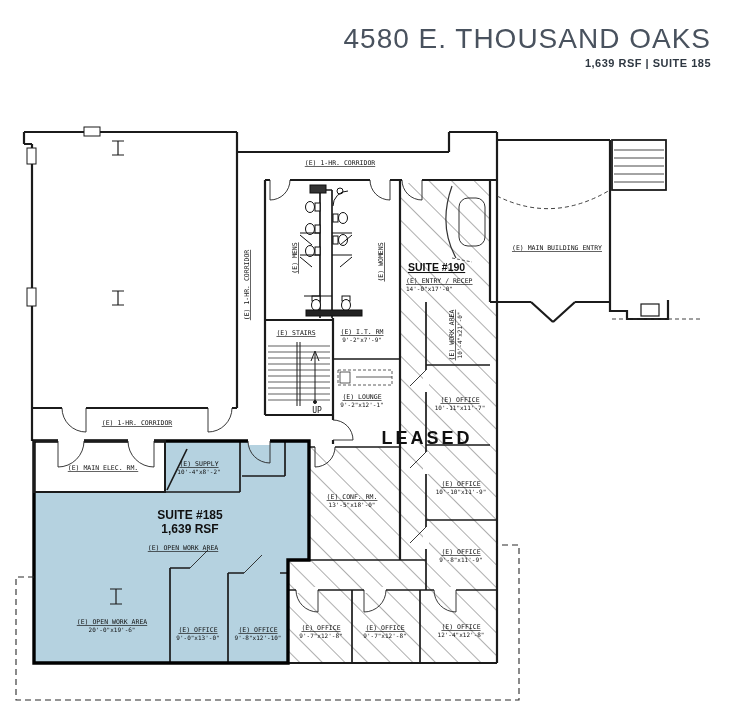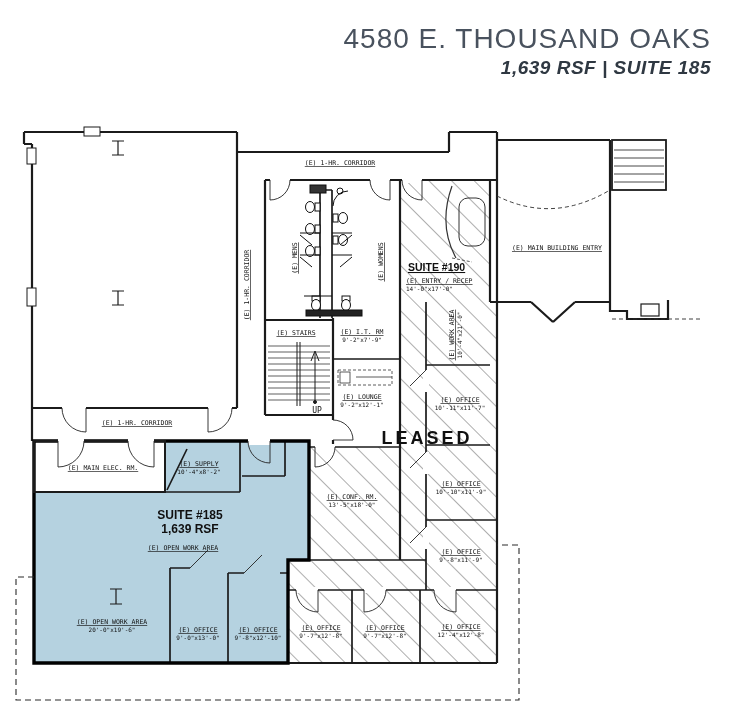--- a/index.html
+++ b/index.html
@@ -1,19 +1,19 @@
 <!DOCTYPE html>
 <html><head>
 <meta charset="utf-8">
 <style>
   html,body{margin:0;padding:0;background:#ffffff;width:739px;height:714px;overflow:hidden;}
   #page{position:relative;width:739px;height:694px;font-family:"Liberation Sans",sans-serif;}
   #hdr{position:absolute;top:24px;right:28px;text-align:right;}
   #hdr .t{font-size:28px;font-weight:400;letter-spacing:1px;color:#49525e;line-height:1.1;}
-  #hdr .s{font-size:19px;font-weight:700;letter-spacing:.5px;color:#2f3842;margin-top:2px;font-style:italic;}
+  #hdr .s{font-size:11px;font-weight:700;letter-spacing:.5px;color:#2f3842;margin-top:2px;}
   svg text{font-family:"DejaVu Sans Mono",monospace;fill:#101010;}
   .rl{font-size:6.5px;}           
   .rd{font-size:6px;}             
   .big{font-family:"Liberation Sans",sans-serif;font-weight:700;}
 </style>
 </head>
 <body>
 
 <div id="page">
 

